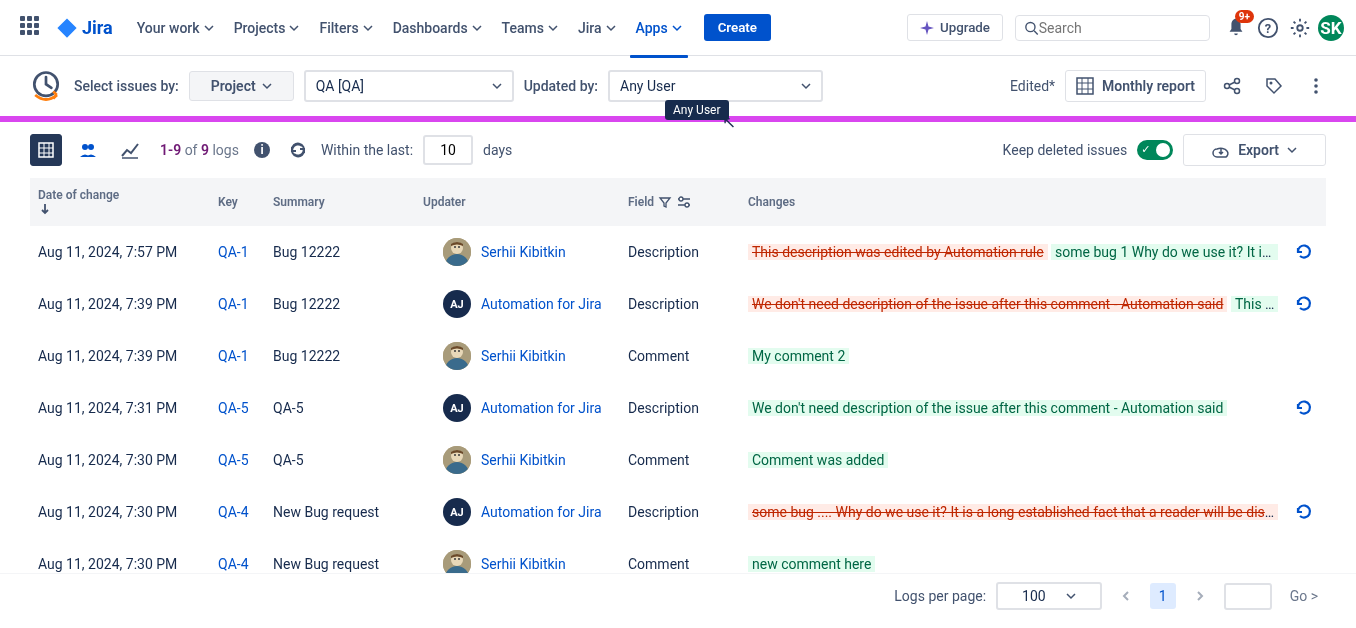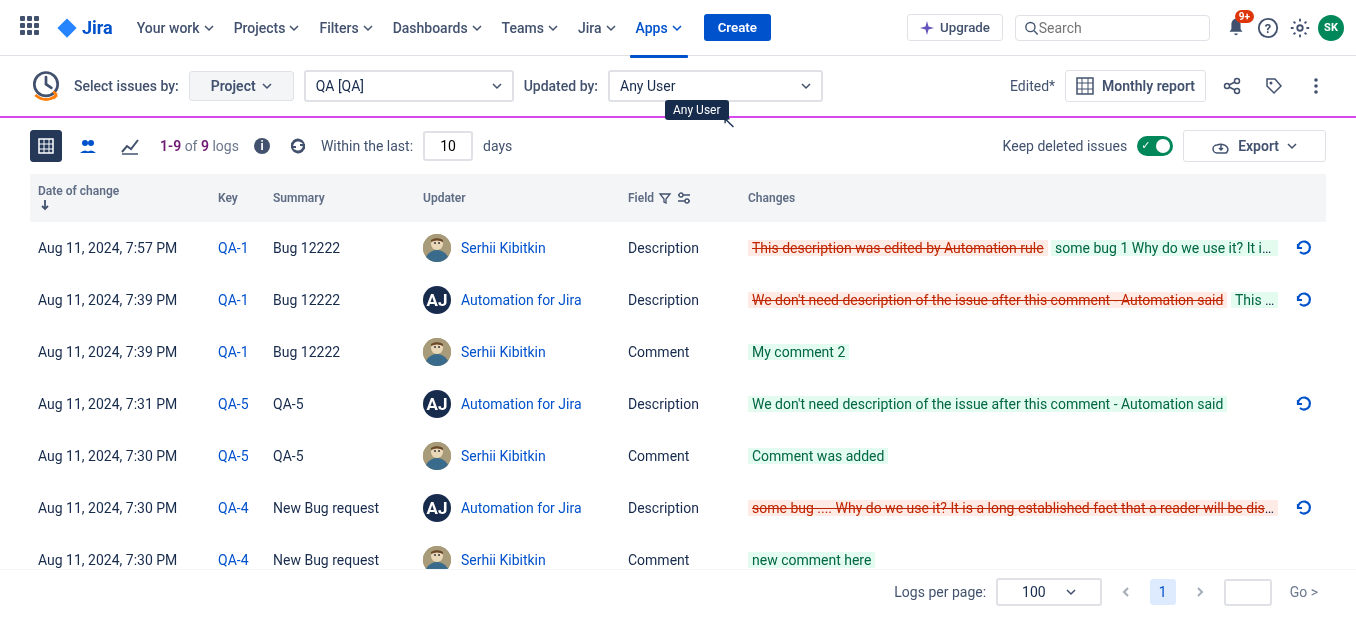--- a/index.html
+++ b/index.html
@@ -15,24 +15,24 @@
 .nav-item.active { color: #0052cc; position: relative; }
 .nav-item.active::after { content:""; position:absolute; left:2px; right:2px; bottom:-16px; height:3px; background:#0052cc; border-radius:1px;}
 .chev { width: 10px; height: 10px; }
 .btn-create { background: #0052cc; color: #fff; border: none; padding: 6px 14px; font-weight: 600; border-radius: 3px; margin-left: 10px; cursor: pointer; }
 .spacer { flex: 1; }
 .btn-upgrade { border: 1px solid #dfe1e6; background: #fff; color: #42526e; padding: 5px 12px; border-radius: 3px; display: inline-flex; align-items: center; gap: 6px; cursor: pointer; font-weight: 500;}
 .search-box { display: flex; align-items: center; border: 1px solid #dfe1e6; border-radius: 4px; padding: 4px 8px; width: 195px; margin: 0 8px; }
 .search-box input { border: none; outline: none; font-size: 14px; width: 100%; background: transparent;}
 .nav-icon { width: 28px; height: 28px; display: inline-flex; align-items: center; justify-content: center; color: #42526e; border-radius: 50%; cursor:pointer; position: relative;}
 .notif-badge { position: absolute; top: -4px; right: -4px; background: #de350b; color: #fff; font-size: 10px; font-weight: 700; border-radius: 8px; padding: 1px 4px; }
-.avatar-small { width: 26px; height: 26px; border-radius: 50%; background: #00875a; color: #fff; font-size: 11px; font-weight: 700; display: inline-flex; align-items: center; justify-content: center; cursor:pointer;}
-
-
-.filter-bar { display: flex; align-items: center; padding: 12px 24px 12px 28px; gap: 10px; border-bottom: 2px solid #d946ef; position: relative;}
+.avatar-small { width: 26px; height: 26px; border-radius: 50%; background: #00875a; color: #fff; font-size: 17px; font-weight: 700; display: inline-flex; align-items: center; justify-content: center; cursor:pointer;}
+
+
+.filter-bar { display: flex; align-items: center; padding: 12px 24px 12px 28px; gap: 10px; border-bottom: 6px solid #d946ef; position: relative;}
 .app-icon { width: 36px; height: 36px; display:inline-flex;}
 .filter-label { color: #42526e; font-weight: 500; }
 .select-btn { border: 1px solid #dfe1e6; background: #f4f5f7; border-radius: 3px; padding: 6px 21px; display: inline-flex; align-items: center; gap: 6px; cursor: pointer; color:#42526e; font-weight:600;}
 .select-box { border: 2px solid #dfe1e6; border-radius: 3px; padding: 6px 10px; display: inline-flex; align-items: center; justify-content: space-between; cursor: pointer; }
 .select-box.project { width: 210px; }
 .select-box.user { width: 215px; }
 .edited { color: #42526e; margin-left: auto; }
 .monthly { border: 1px solid #dfe1e6; border-radius: 3px; padding: 6px 10px; display:inline-flex; align-items:center; gap:8px; font-weight:600; color:#42526e; cursor:pointer;}
 .fb-icon { width: 32px; height:32px; display:inline-flex; align-items:center; justify-content:center; color:#42526e; cursor:pointer; border-radius: 3px;}
 .tooltip { position: absolute; top: 44px; left: 665px; background: #172b4d; color: #fff; font-size: 12px; padding: 3px 8px; border-radius: 3px;}
@@ -59,21 +59,21 @@
 .col-date { width: 180px;}
 .col-key { width: 55px;}
 .col-summary { width: 150px;}
 .col-updater { width: 205px;}
 .col-field { width: 120px;}
 .col-changes { }
 .col-act { width: 40px;}
 .key-link { color:#0052cc; cursor:pointer;}
 .updater-cell { display:flex; align-items:center; gap:10px;}
 .updater-name { color:#0052cc;}
-.avatar { width: 28px; height:28px; border-radius:50%; display:inline-flex; align-items:center; justify-content:center; font-size:17px; font-weight:700; color:#fff;}
+.avatar { width: 28px; height:28px; border-radius:50%; display:inline-flex; align-items:center; justify-content:center; font-size:11px; font-weight:700; color:#fff;margin-left:20px;}
 .avatar.person{ background: #b3a27a; overflow:hidden;}
 .avatar.person svg{width:100%;height:100%;}
 .avatar.auto { background:#172b4d;}
 .chg-del { background:#ffebe6; color:#bf2600; text-decoration: line-through; padding:2px 4px; border-radius:2px; display:inline;}
 .chg-add { background:#e3fcef; color:#006644; padding:2px 4px; border-radius:2px; display:inline;}
 .changes-cell { max-width: 530px; overflow:hidden; text-overflow:ellipsis; white-space:nowrap; }
 .restore-ic { color:#0052cc; cursor:pointer;}
 .th-icon { display:inline-flex; gap:4px; align-items:center;}
 .sort-down { margin-left:6px;}
 

